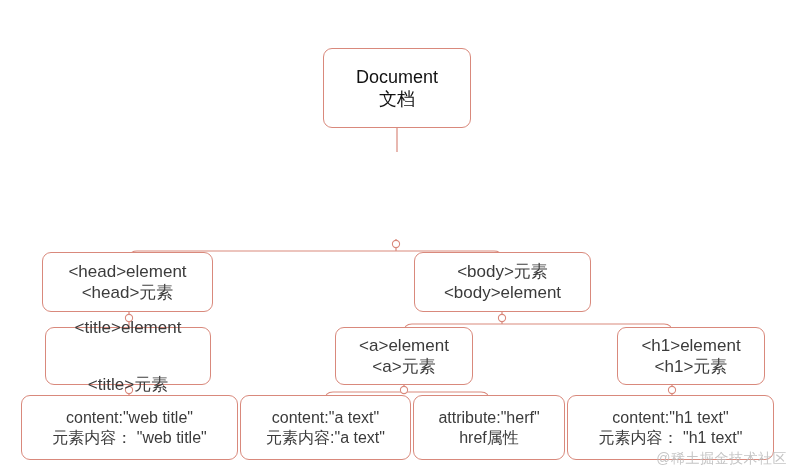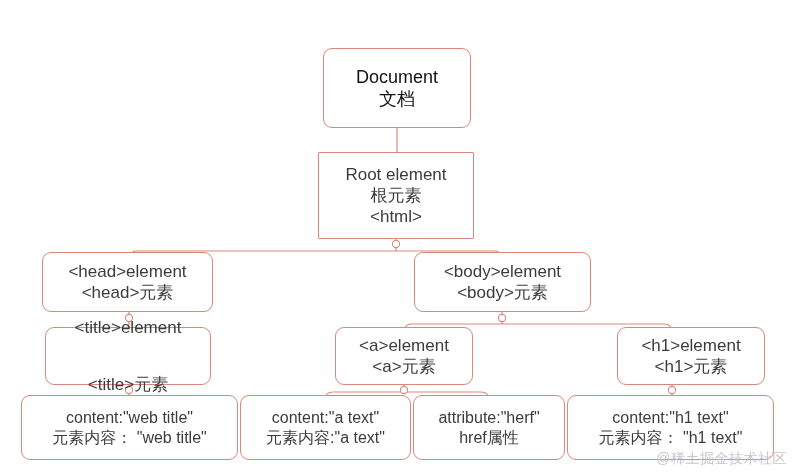--- a/index.html
+++ b/index.html
@@ -110,34 +110,29 @@
       <circle cx="404" cy="390" r="3.6"></circle>
       <circle cx="672" cy="390" r="3.6"></circle>
     </g>
   </svg>
 
   <div class="node rounded" id="node-document">
     <span class="line">Document</span>
     <span class="line">文档</span>
   </div>
 
-  <div class="node square" id="node-root">
-    <span class="line">Root element</span>
-    <span class="line">根元素</span>
-    <span class="line">&lt;html&gt;</span>
-  </div>
 
   <div class="node rounded" id="node-head">
     <span class="line">&lt;head&gt;element</span>
     <span class="line">&lt;head&gt;元素</span>
   </div>
 
   <div class="node rounded" id="node-body">
+    <span class="line">&lt;body&gt;元素</span>
     <span class="line">&lt;body&gt;element</span>
-    <span class="line">&lt;body&gt;元素</span>
   </div>
 
   <div class="node rounded" id="node-title">
     <span class="line">&lt;title&gt;element</span>
     <span class="line">&lt;title&gt;元素</span>
   </div>
 
   <div class="node rounded" id="node-a">
     <span class="line">&lt;a&gt;element</span>
     <span class="line">&lt;a&gt;元素</span>

